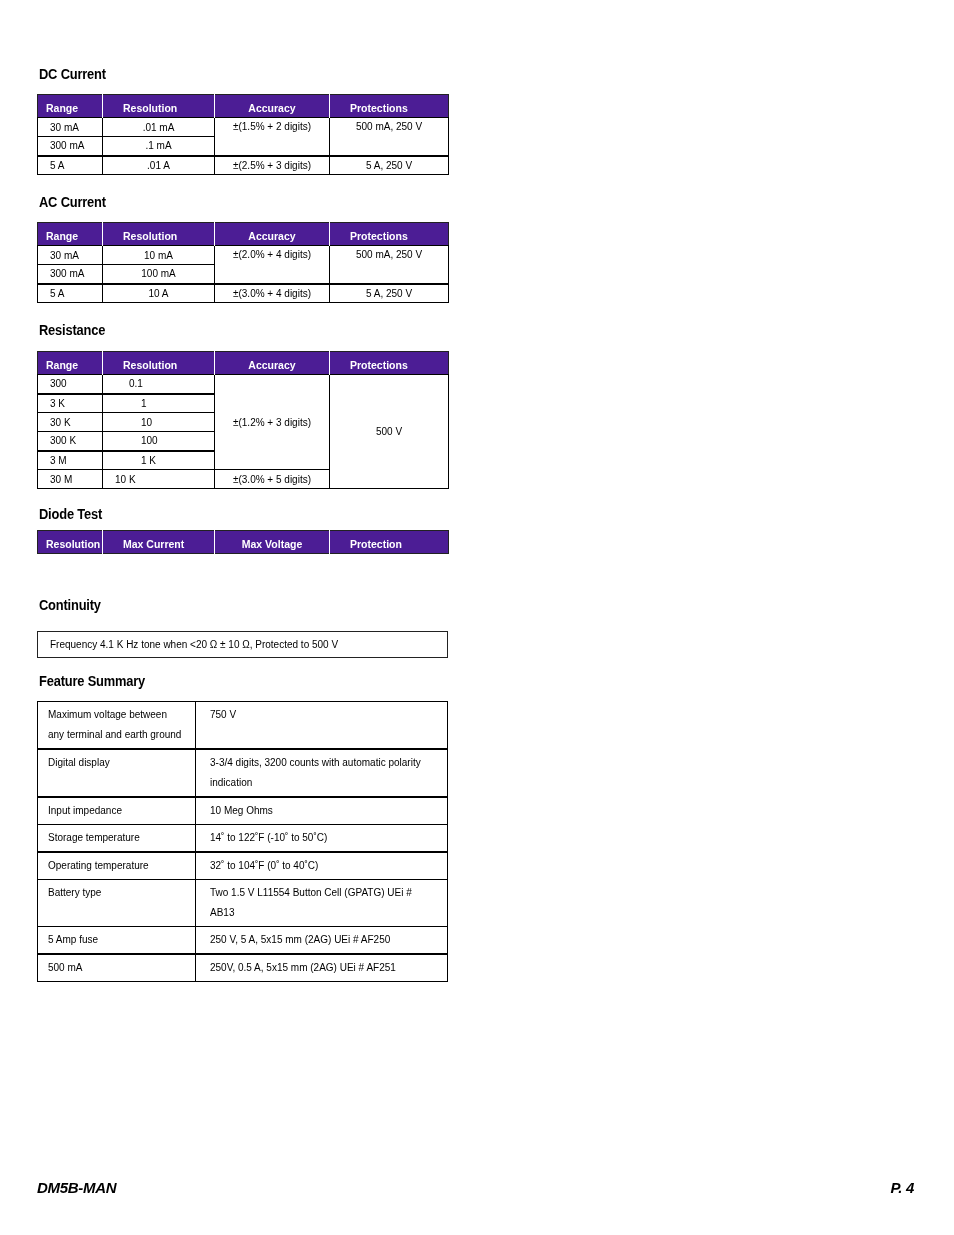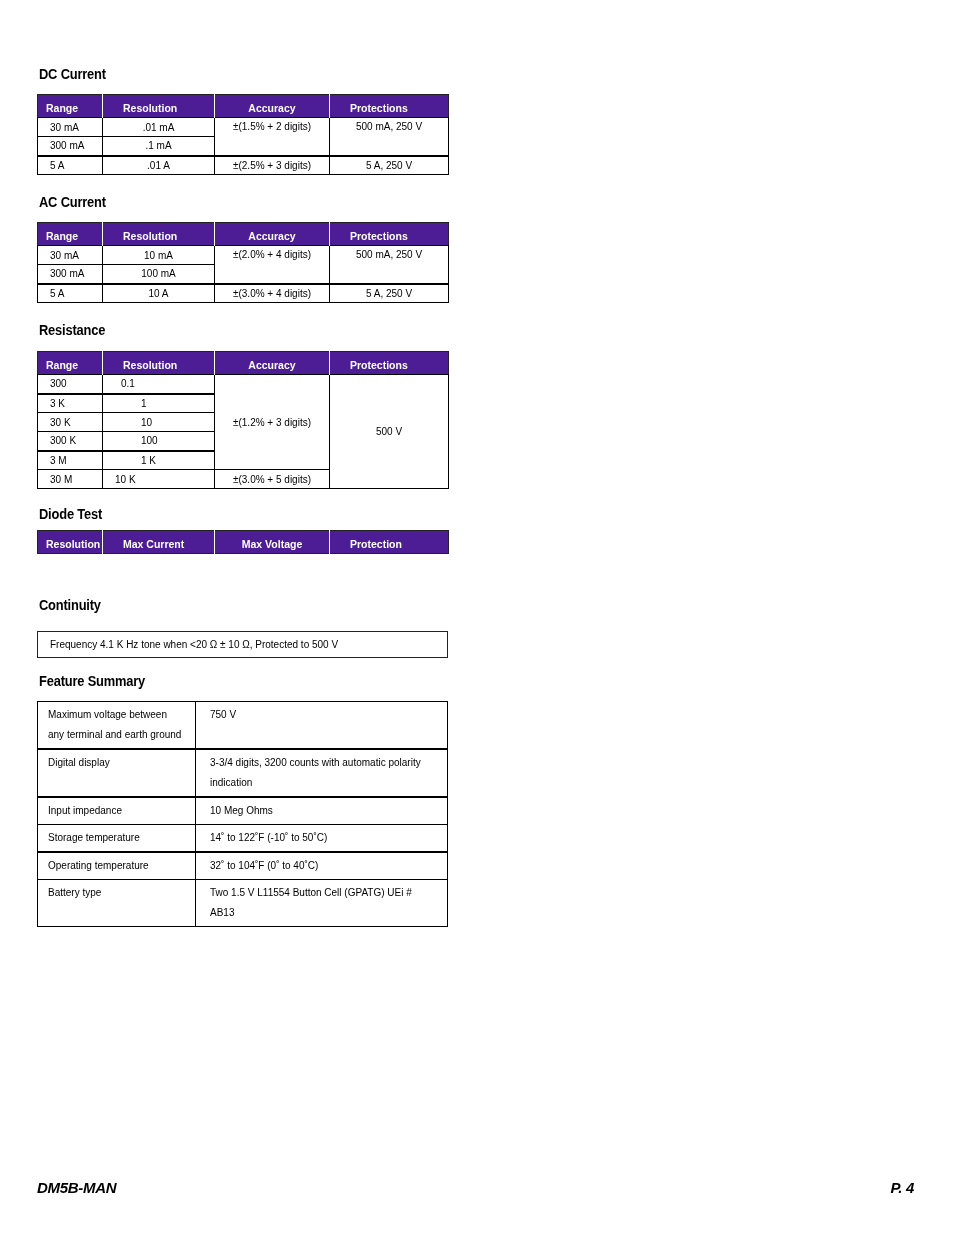--- a/index.html
+++ b/index.html
@@ -149,21 +149,21 @@
     </colgroup>
   <tbody>
       <tr>
     <th>Range</th>
     <th class="pad">Resolution</th>
     <th class="center">Accuracy</th>
     <th class="pad">Protections</th>
   </tr>
   <tr>
     <td>300</td>
-    <td style="padding-left:18px">0.1</td>
+    <td style="padding-left:26px">0.1</td>
     <td class="c" rowspan="5">±(1.2% + 3 digits)</td>
     <td class="c" rowspan="6">500 V</td>
   </tr>
   <tr class="thick">
     <td>3 K</td>
     <td style="padding-left:38px">1</td>
   </tr>
   <tr>
     <td>30 K</td>
     <td style="padding-left:38px">10</td>
@@ -227,17 +227,25 @@
     <td class="v">14˚ to 122˚F (-10˚ to 50˚C)</td>
   </tr>
   <tr class="thick">
     <td class="k">Operating temperature</td>
     <td class="v">32˚ to 104˚F (0˚ to 40˚C)</td>
   </tr>
   <tr>
     <td class="k">Battery type</td>
     <td class="v">Two 1.5 V L11554 Button Cell (GPATG) UEi # AB13</td>
   </tr>
+  <tr>
+    <td class="k">5 Amp fuse</td>
+    <td class="v">250 V, 5 A, 5x15 mm (2AG) UEi # AF250</td>
+  </tr>
+  <tr class="thick">
+    <td class="k">500 mA</td>
+    <td class="v">250V, 0.5 A, 5x15 mm (2AG) UEi # AF251</td>
+  </tr>
 </tbody>
   </table>
 
 <div class="footer left">DM5B-MAN</div>
 <div class="footer right">P. 4</div>
 
 </body></html>

